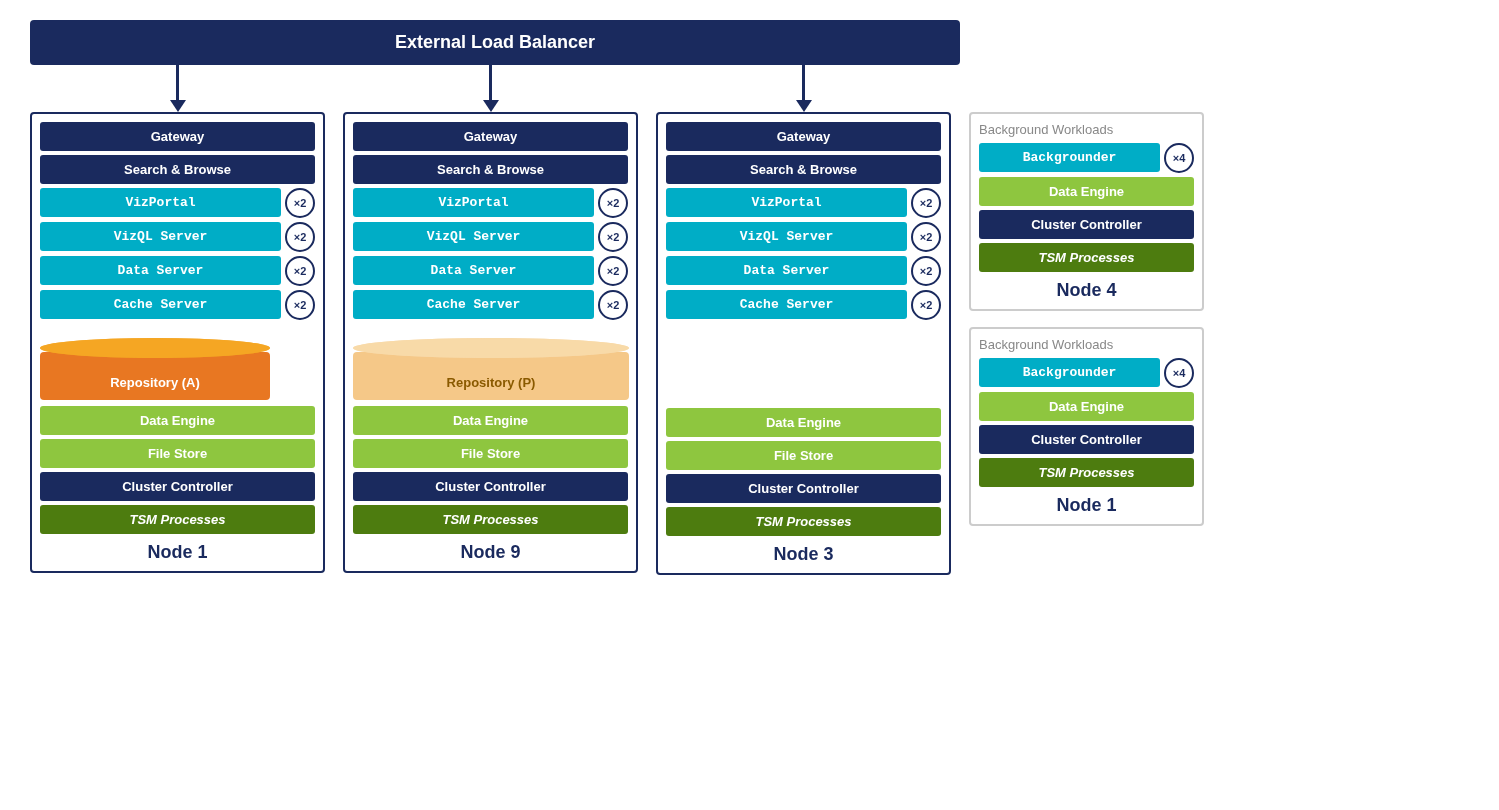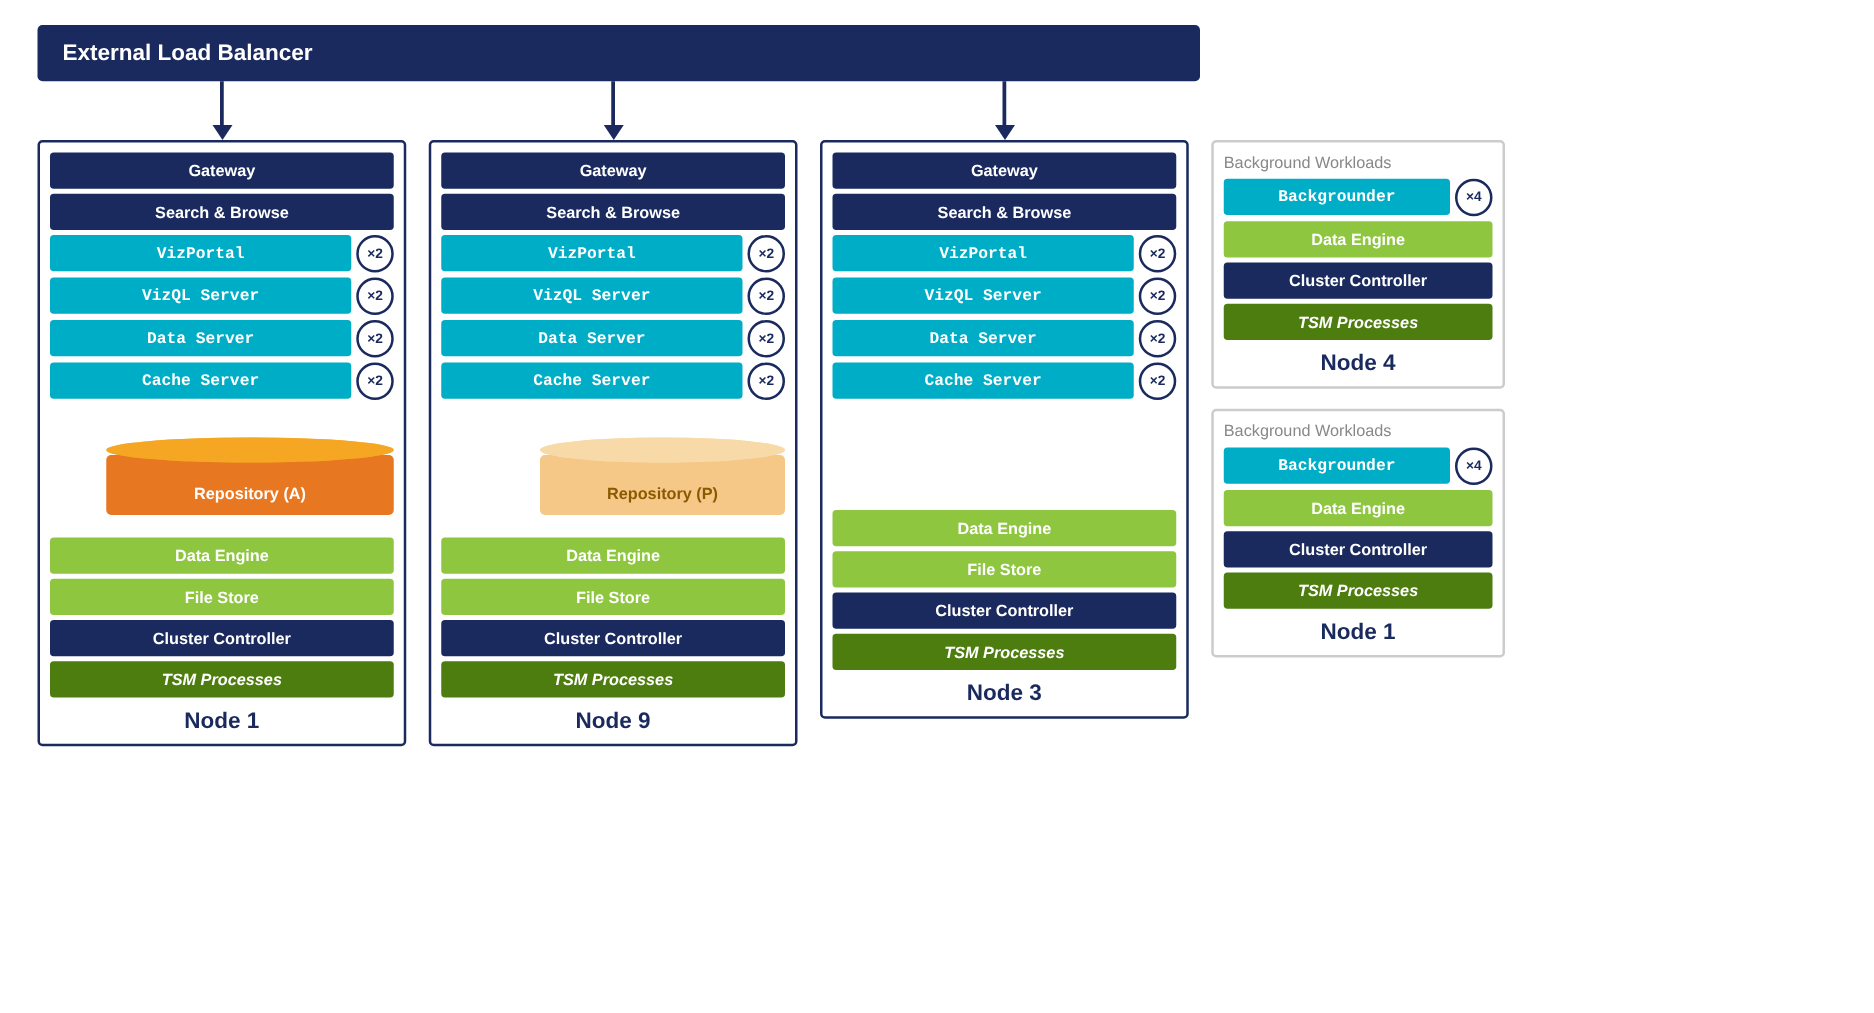--- a/index.html
+++ b/index.html
@@ -97,22 +97,22 @@
     
     .bg-dark-navy { background: #1a2a5e; }
     .bg-teal { background: #00adc6; font-family: Liberation Mono, monospace; }
     .bg-green { background: #8ec63f; }
     .bg-pink { background: #4d7c0f; font-style: italic; }
 
     
     .repo-container {
       display: flex;
       flex-direction: column;
-      align-items: flex-end;
-      margin: 14px 0;
+      align-items: flex-start;
+      margin: 2px 0;
     }
 
     .cylinder {
       position: relative;
       width: 220px;
       height: 60px;
       display: flex;
       align-items: center;
       justify-content: center;
     }
@@ -143,20 +143,21 @@
       color: #888;
       text-align: left;
       margin-bottom: 2px;
     }
 
     .lb-bar {
       background: #1a2a5e;
       color: #fff;
       font-weight: bold;
       font-size: 18px;
+      text-align: center;
       padding: 12px 20px;
       border-radius: 4px;
       width: 930px;
     }
   </style>
 </head>
 <body>
 
 <div class="diagram-container">
 
@@ -274,21 +275,21 @@
           <div class="badge">×2</div>
         </div>
         <div class="service-row">
           <div class="service-bar bg-teal">Cache Server</div>
           <div class="badge">×2</div>
         </div>
 
         <div class="spacer"></div>
 
         <div class="repo-container">
-          <div class="cylinder" style="width:196px; height:62px;">
+          <div class="cylinder" style="width:276px; height:62px;">
             <div style="position:absolute; width:100%; height:20px; top:0; background:#f8d9a8; border-radius:50%; z-index:1;"></div>
             <div style="position:absolute; width:100%; height:48px; bottom:0; background:#f5c888; border-radius:4px; z-index:0;"></div>
             <div style="position:absolute; width:100%; height:20px; top:0; background:#f8d9a8; border-radius:50%; z-index:2; opacity:0.85;"></div>
             <span style="position:absolute; z-index:3; bottom:10px; width:100%; text-align:center; font-weight:bold; font-size:13px; color:#8a5a00;">Repository (P)</span>
           </div>
         </div>
 
         <div class="service-row">
           <div class="service-bar bg-green">Data Engine</div>
         </div>

